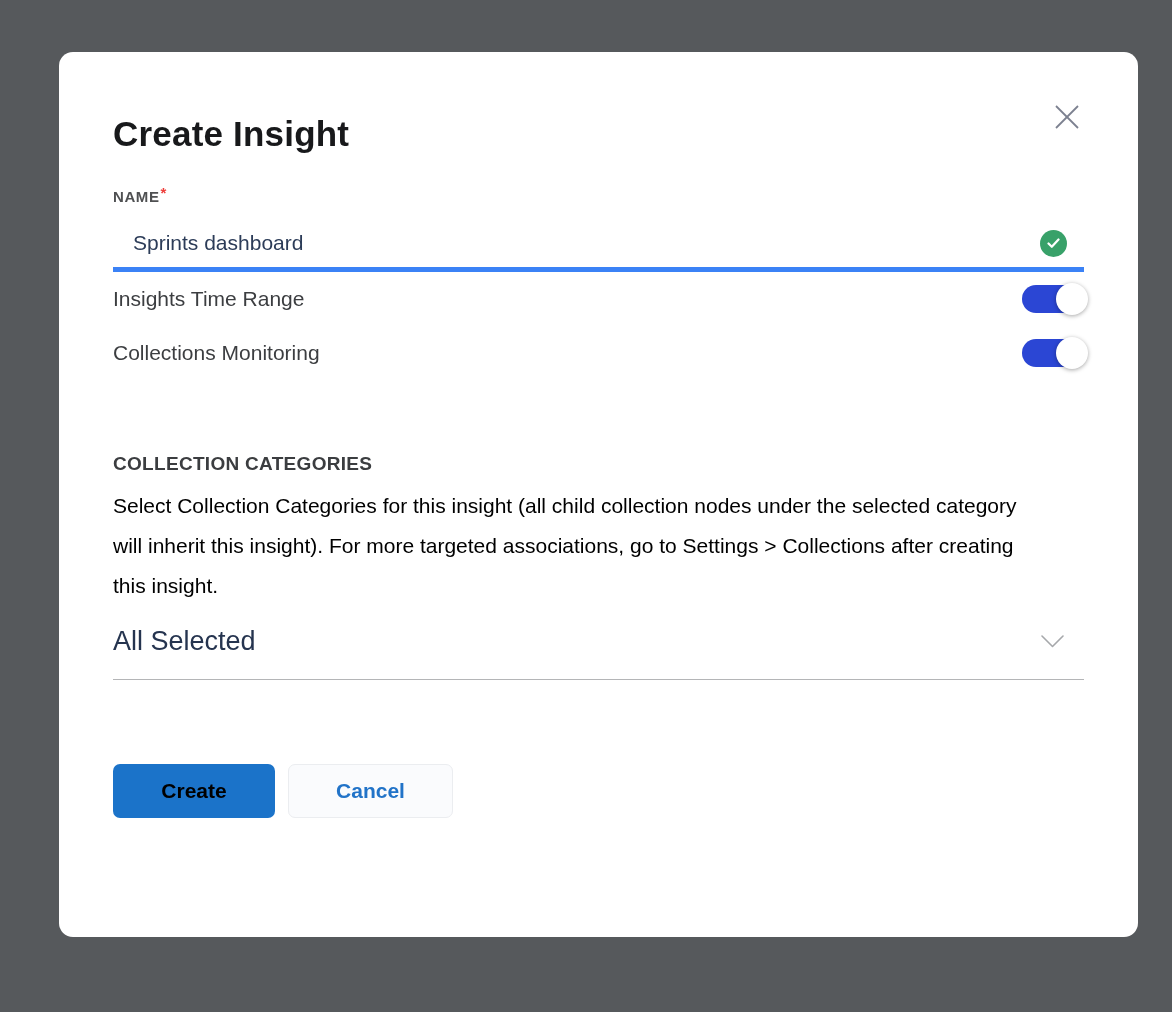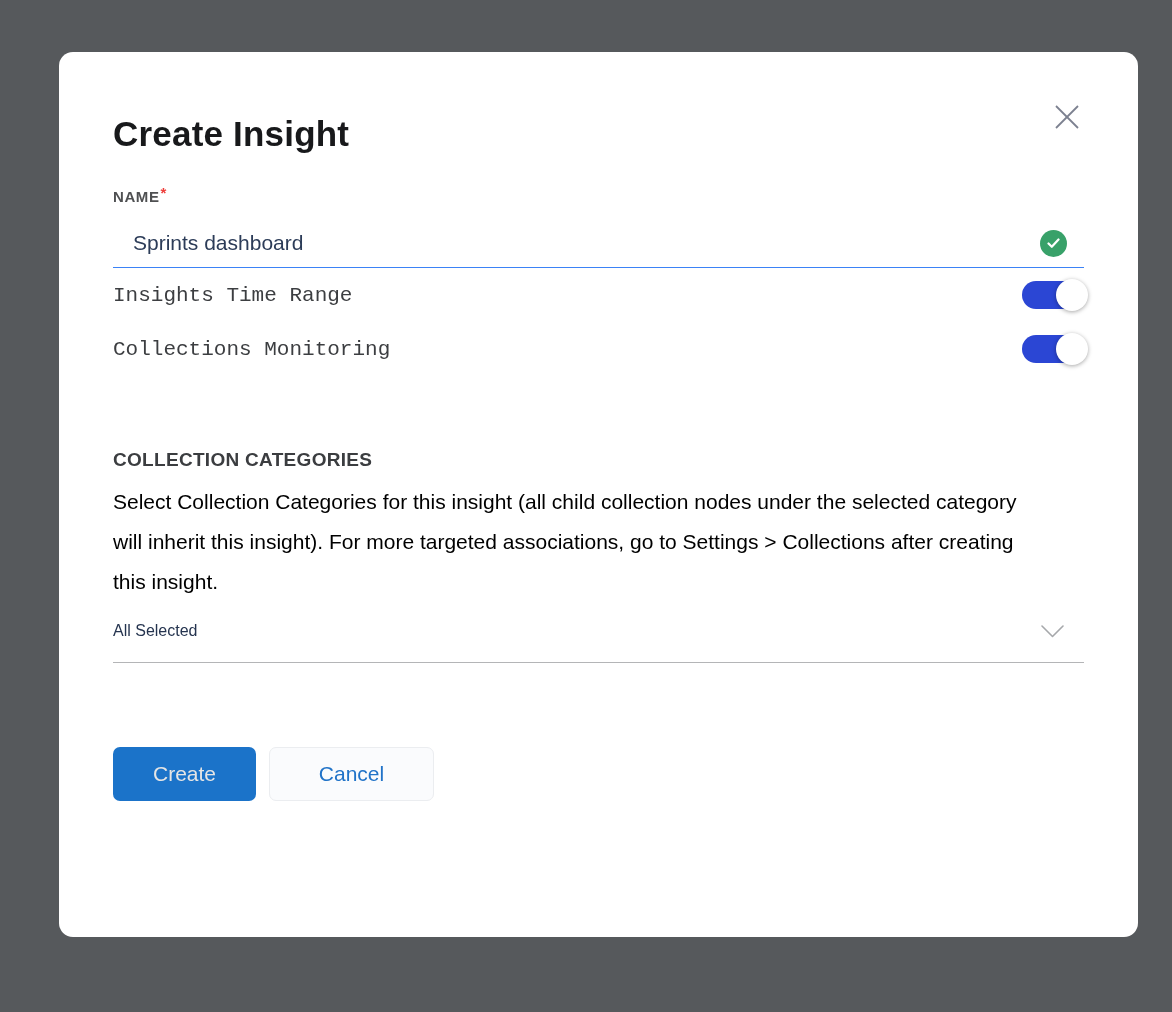--- a/index.html
+++ b/index.html
@@ -48,21 +48,21 @@
   .required {
     color: #ee3f3b;
     font-size: 15px;
     font-weight: 700;
     vertical-align: 4px;
     margin-left: 1px;
   }
   .name-field-row {
     position: relative;
     margin-top: 4px;
-    border-bottom: 1px solid #3b82f6;
+    border-bottom: 5px solid #3b82f6;
   }
   .name-input {
     width: 100%;
     border: none;
     outline: none;
     background: transparent;
     padding: 20px 50px 12px 20px;
     font-family: "Liberation Sans", "DejaVu Sans", sans-serif;
     font-size: 21px;
     color: #2c3c58;
@@ -82,21 +82,20 @@
     line-height: 18px;
     font-weight: 700;
     color: #414346;
     letter-spacing: 0.6px;
   }
   .toggle-row {
     height: 54px;
     display: flex;
     align-items: center;
     justify-content: space-between;
-    font-family: Liberation Mono, monospace;
   }
   .toggle-row:first-of-type { margin-top: 14px; }
   .toggle-label {
     font-size: 21px;
     color: #3c3e41;
   }
   .toggle {
     position: relative;
     width: 58px; height: 28px;
     border-radius: 14px;
@@ -130,21 +129,21 @@
   .dropdown {
     margin-top: 16px;
     padding: 4px 12px 22px 0;
     border-bottom: 1px solid #b4b5b7;
     display: flex;
     align-items: center;
     justify-content: space-between;
     cursor: pointer;
   }
   .dropdown-value {
-    font-size: 16px;
+    font-size: 27px;
     color: #25344f;
   }
   .chevron-down {
     margin-right: 8px;
     display: flex;
     align-items: center;
   }
   .actions {
     margin-top: 84px;
     display: flex;
@@ -154,32 +153,32 @@
     height: 54px;
     border-radius: 7px;
     font-family: "Liberation Sans", "DejaVu Sans", sans-serif;
     font-size: 21px;
     cursor: pointer;
     display: inline-flex;
     align-items: center;
     justify-content: center;
   }
   .btn-create {
-    width: 143px;
+    width: 162px;
     border: none;
     background: #1b73c9;
-    color: #e5e5e5;
-    font-weight: 400;
+    color: #000000;
+    font-weight: 700;
   }
   .btn-cancel {
     width: 165px;
     background: #fafbfd;
     border: 1px solid #ebedf0;
     color: #2173c8;
-    font-weight: 400;
+    font-weight: 700;
   }
 </style>
 </head>
 <body>
 
 <div class="overlay">
   <div class="modal">
 
     <div class="close-btn">
       <span>

